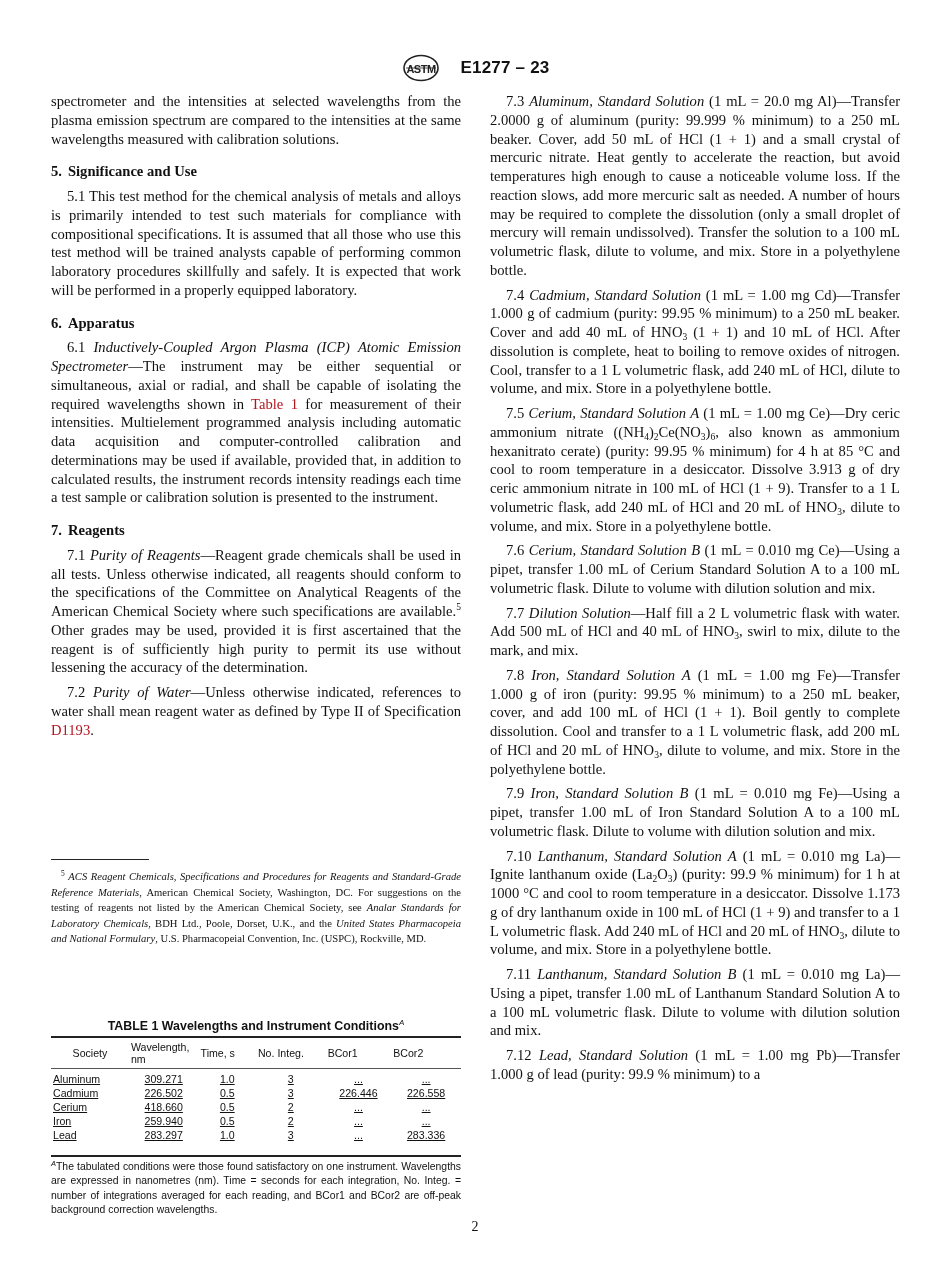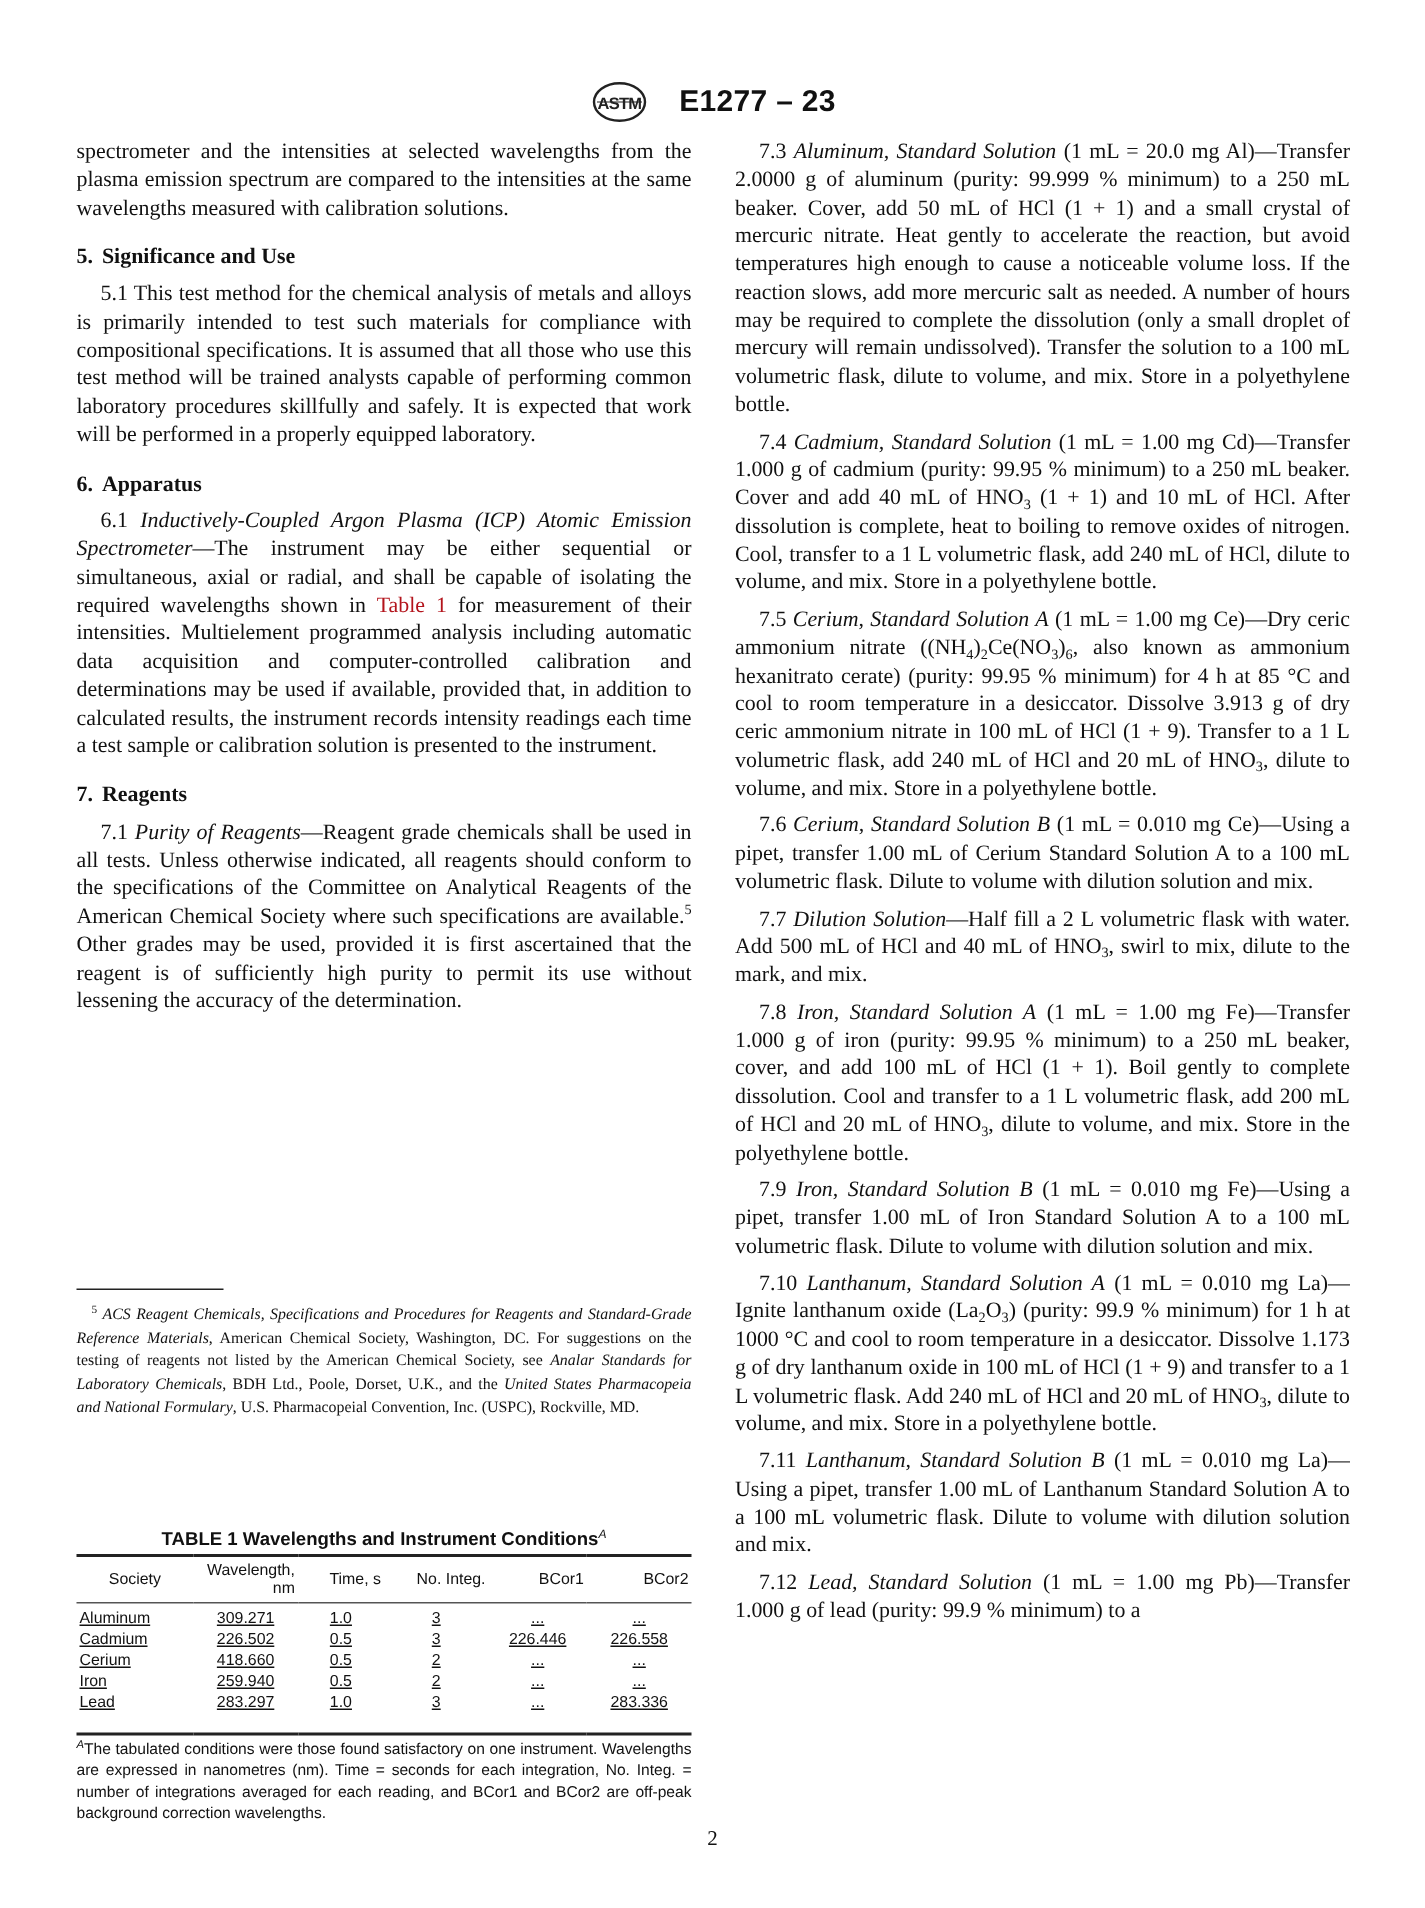--- a/index.html
+++ b/index.html
@@ -16,21 +16,21 @@
       display: flex; justify-content: center; align-items: center;
       gap: 20px;
     }
     .logo {
       width: 40px; height: 30px;
       display: inline-flex; align-items: center; justify-content: center;
     }
     .doc-id {
       font-family: "Liberation Sans", "DejaVu Sans", sans-serif;
       font-weight: bold;
-      font-size: 20px;
+      font-size: 17px;
       letter-spacing: 0.2px;
     }
     .col {
       position: absolute;
       top: 92px;
       width: 410px;
       font-size: 14.6px;
       line-height: 18.75px;
       text-align: justify;
       hyphens: none;
@@ -84,21 +84,21 @@
     .table-title sup { font-style: italic; font-weight: normal; font-size: 8px; vertical-align: 5px; }
     table.data {
       width: 100%;
       border-collapse: collapse;
       font-size: 10.6px;
       border-top: 2px solid #222;
       border-bottom: 2px solid #222;
     }
     table.data thead th {
       font-weight: normal;
-      text-align: right;
+      text-align: left;
       padding: 3px 2px 3px 2px;
       line-height: 12px;
       border-bottom: 1px solid #555;
       vertical-align: middle;
     }
     table.data tbody td {
       text-align: center;
       padding: 0 2px;
       line-height: 14px;
       text-decoration: underline;
@@ -147,20 +147,21 @@
 
   <h2 class="section">
     <span class="num">6.</span><span>Apparatus</span>
   </h2>
   <p class="para"><span>6.1 </span><span class="italic">Inductively-Coupled Argon Plasma (ICP) Atomic Emission Spectrometer</span><span>—The instrument may be either sequential or simultaneous, axial or radial, and shall be capable of isolating the required wavelengths shown in </span><span class="link">Table 1</span><span> for measurement of their intensities. Multielement programmed analysis including automatic data acquisition and computer-controlled calibration and determinations may be used if available, provided that, in addition to calculated results, the instrument records intensity readings each time a test sample or calibration solution is presented to the instrument.</span></p>
 
   <h2 class="section">
     <span class="num">7.</span><span>Reagents</span>
   </h2>
   <p class="para"><span>7.1 </span><span class="italic">Purity of Reagents</span><span>—Reagent grade chemicals shall be used in all tests. Unless otherwise indicated, all reagents should conform to the specifications of the Committee on Analytical Reagents of the American Chemical Society where such specifications are available.</span><sup>5</sup><span> Other grades may be used, provided it is first ascertained that the reagent is of sufficiently high purity to permit its use without lessening the accuracy of the determination.</span></p>
+  <p class="para"><span>7.2 </span><span class="italic">Purity of Water</span><span>—Unless otherwise indicated, references to water shall mean reagent water as defined by Type II of Specification </span><span class="link">D1193</span><span>.</span></p>
 </div>
 
 <div class="footnote-rule"></div>
 <p class="footnote"><sup>5</sup> <span class="italic">ACS Reagent Chemicals, Specifications and Procedures for Reagents and Standard-Grade Reference Materials</span><span>, American Chemical Society, Washington, DC. For suggestions on the testing of reagents not listed by the American Chemical Society, see </span><span class="italic">Analar Standards for Laboratory Chemicals</span><span>, BDH Ltd., Poole, Dorset, U.K., and the </span><span class="italic">United States Pharmacopeia and National Formulary</span><span>, U.S. Pharmacopeial Convention, Inc. (USPC), Rockville, MD.</span></p>
 
 <div class="table-block">
   <div class="table-title"><span>TABLE 1 Wavelengths and Instrument Conditions</span><sup>A</sup></div>
   <table class="data">
     <thead>
       <tr>

